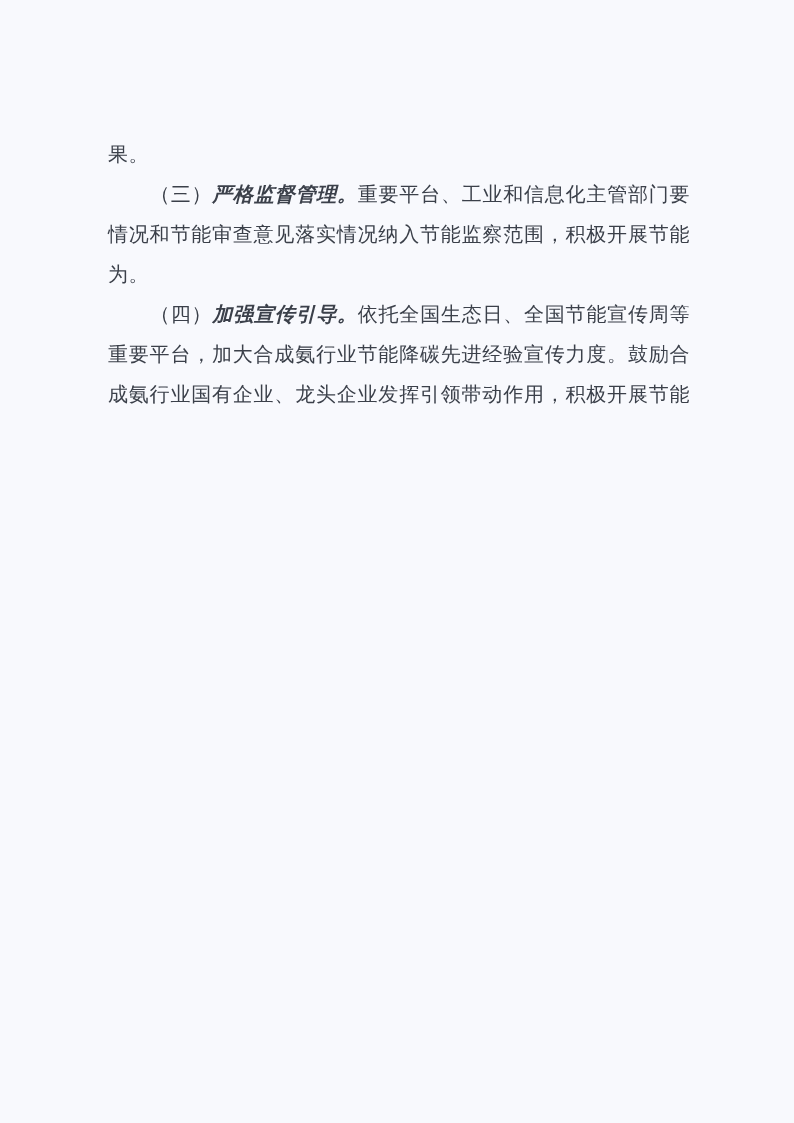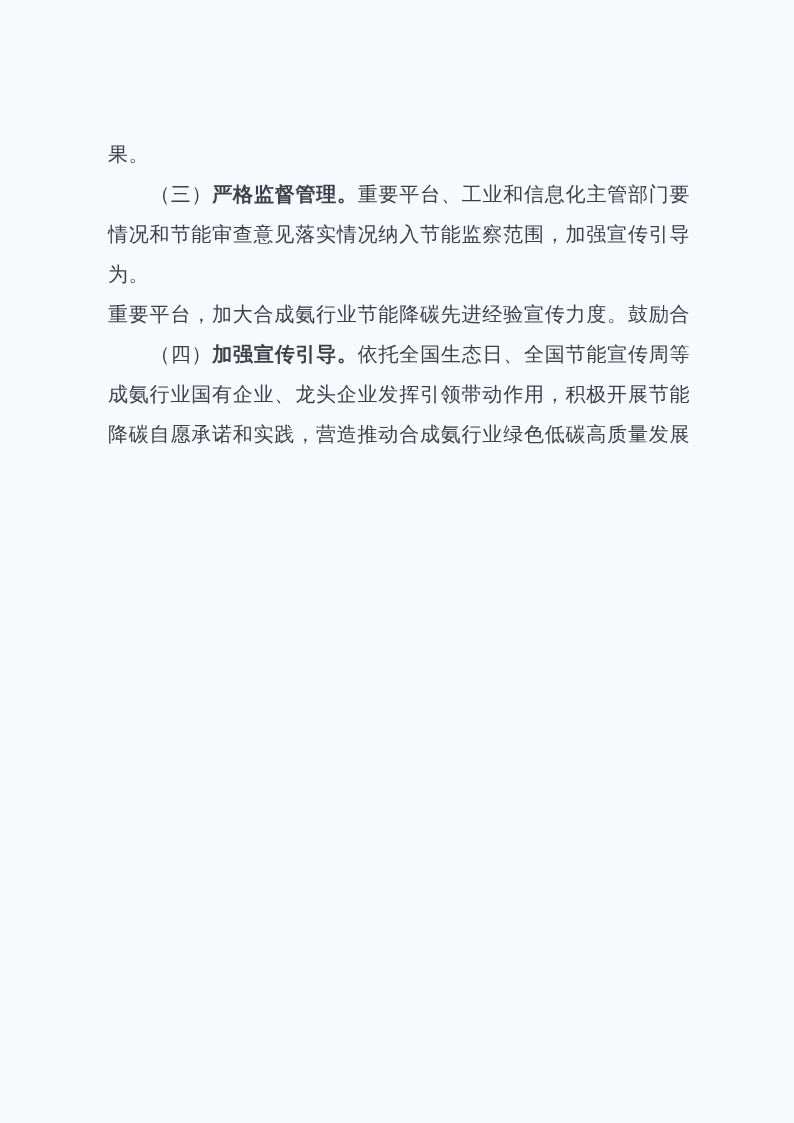--- a/index.html
+++ b/index.html
@@ -35,29 +35,29 @@
   .line.j {
     text-align: justify;
     text-align-last: justify;
     text-justify: inter-character;
   }
   .line.ind {
     padding-left: 42px;
   }
   .seg-b {
     font-weight: 700;
+    font-style: italic;
   }
 </style>
 </head>
 <body style="background: rgb(248, 249, 253);">
 
 <main class="doc-page">
   <section class="doc-text" style="color: rgb(59, 64, 74);">
       <div class="line"><span class="seg-r">果。</span></div>
       <div class="line j ind"><span class="seg-r">（三）</span><span class="seg-b">严格监督管理。</span><span class="seg-r">重要平台、工业和信息化主管部门要</span></div>
-      <div class="line j"><span class="seg-r">情况和节能审查意见落实情况纳入节能监察范围，加强宣传引导</span></div>
+      <div class="line j"><span class="seg-r">情况和节能审查意见落实情况纳入节能监察范围，积极开展节能</span></div>
       <div class="line"><span class="seg-r">为。</span></div>
+      <div class="line j ind"><span class="seg-r">（四）</span><span class="seg-b">加强宣传引导。</span><span class="seg-r">依托全国生态日、全国节能宣传周等</span></div>
       <div class="line j"><span class="seg-r">重要平台，加大合成氨行业节能降碳先进经验宣传力度。鼓励合</span></div>
-      <div class="line j ind"><span class="seg-r">（四）</span><span class="seg-b">加强宣传引导。</span><span class="seg-r">依托全国生态日、全国节能宣传周等</span></div>
       <div class="line j"><span class="seg-r">成氨行业国有企业、龙头企业发挥引领带动作用，积极开展节能</span></div>
-      <div class="line j"><span class="seg-r">降碳自愿承诺和实践，营造推动合成氨行业绿色低碳高质量发展</span></div>
     </section>
 </main>
 
 </body></html>

